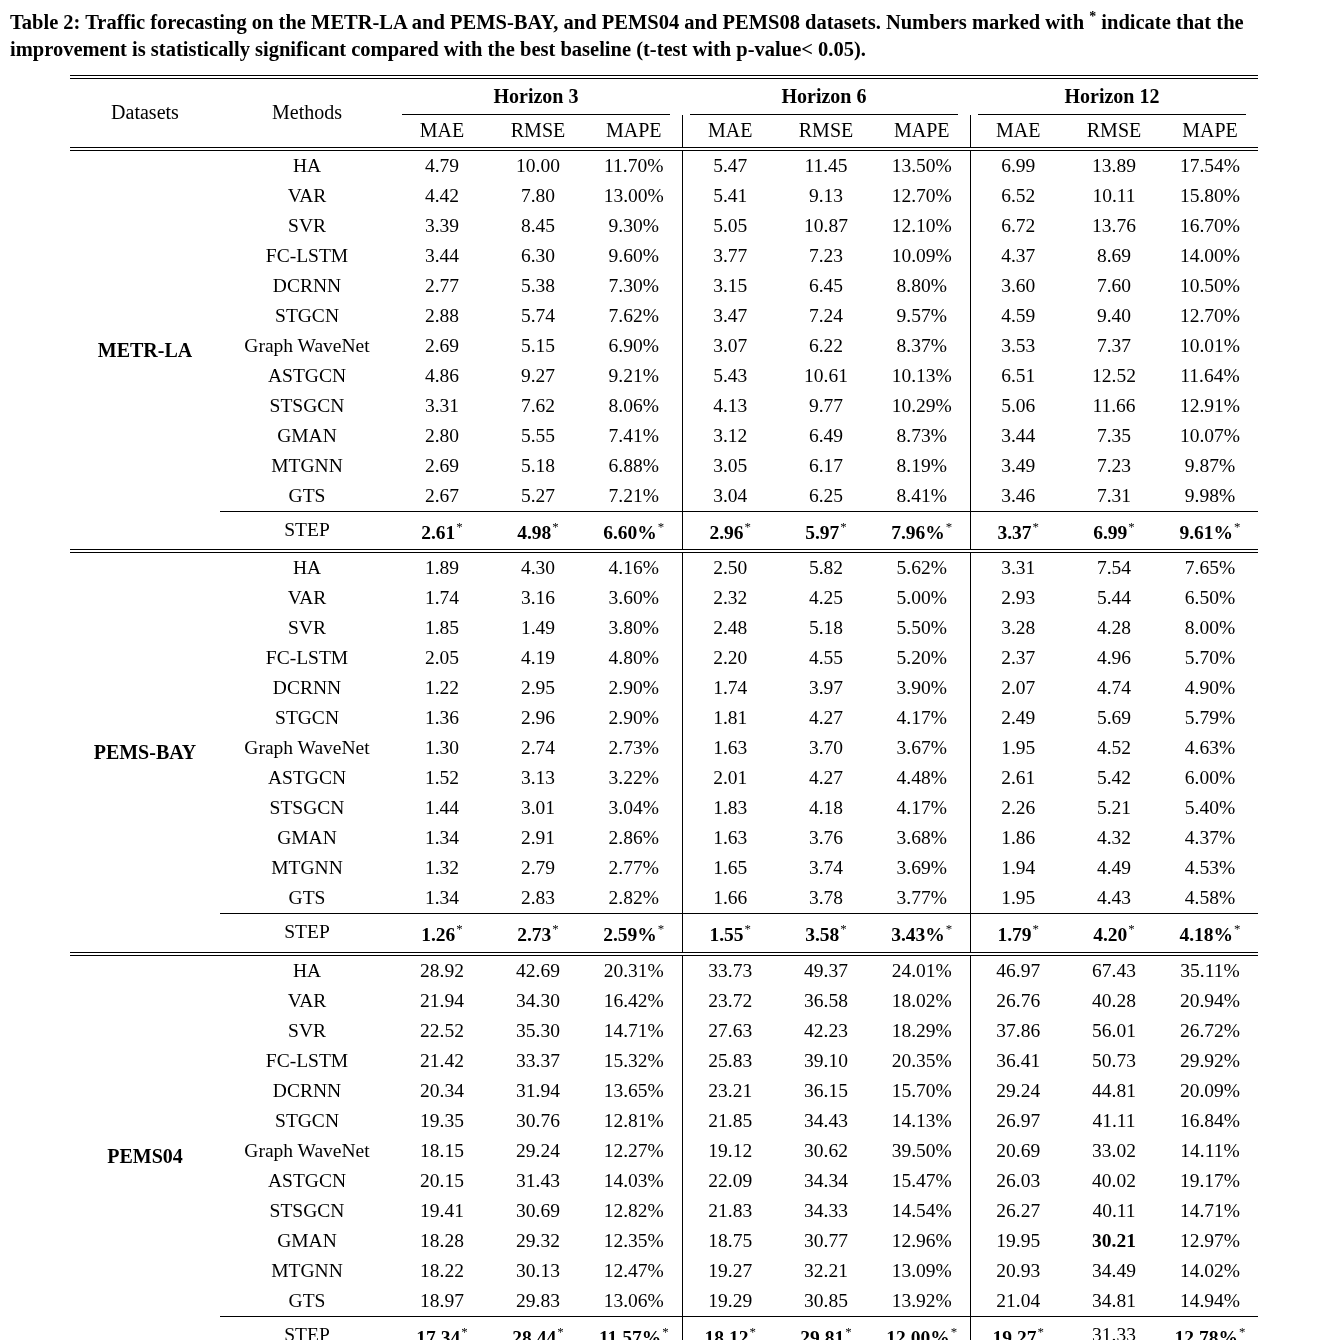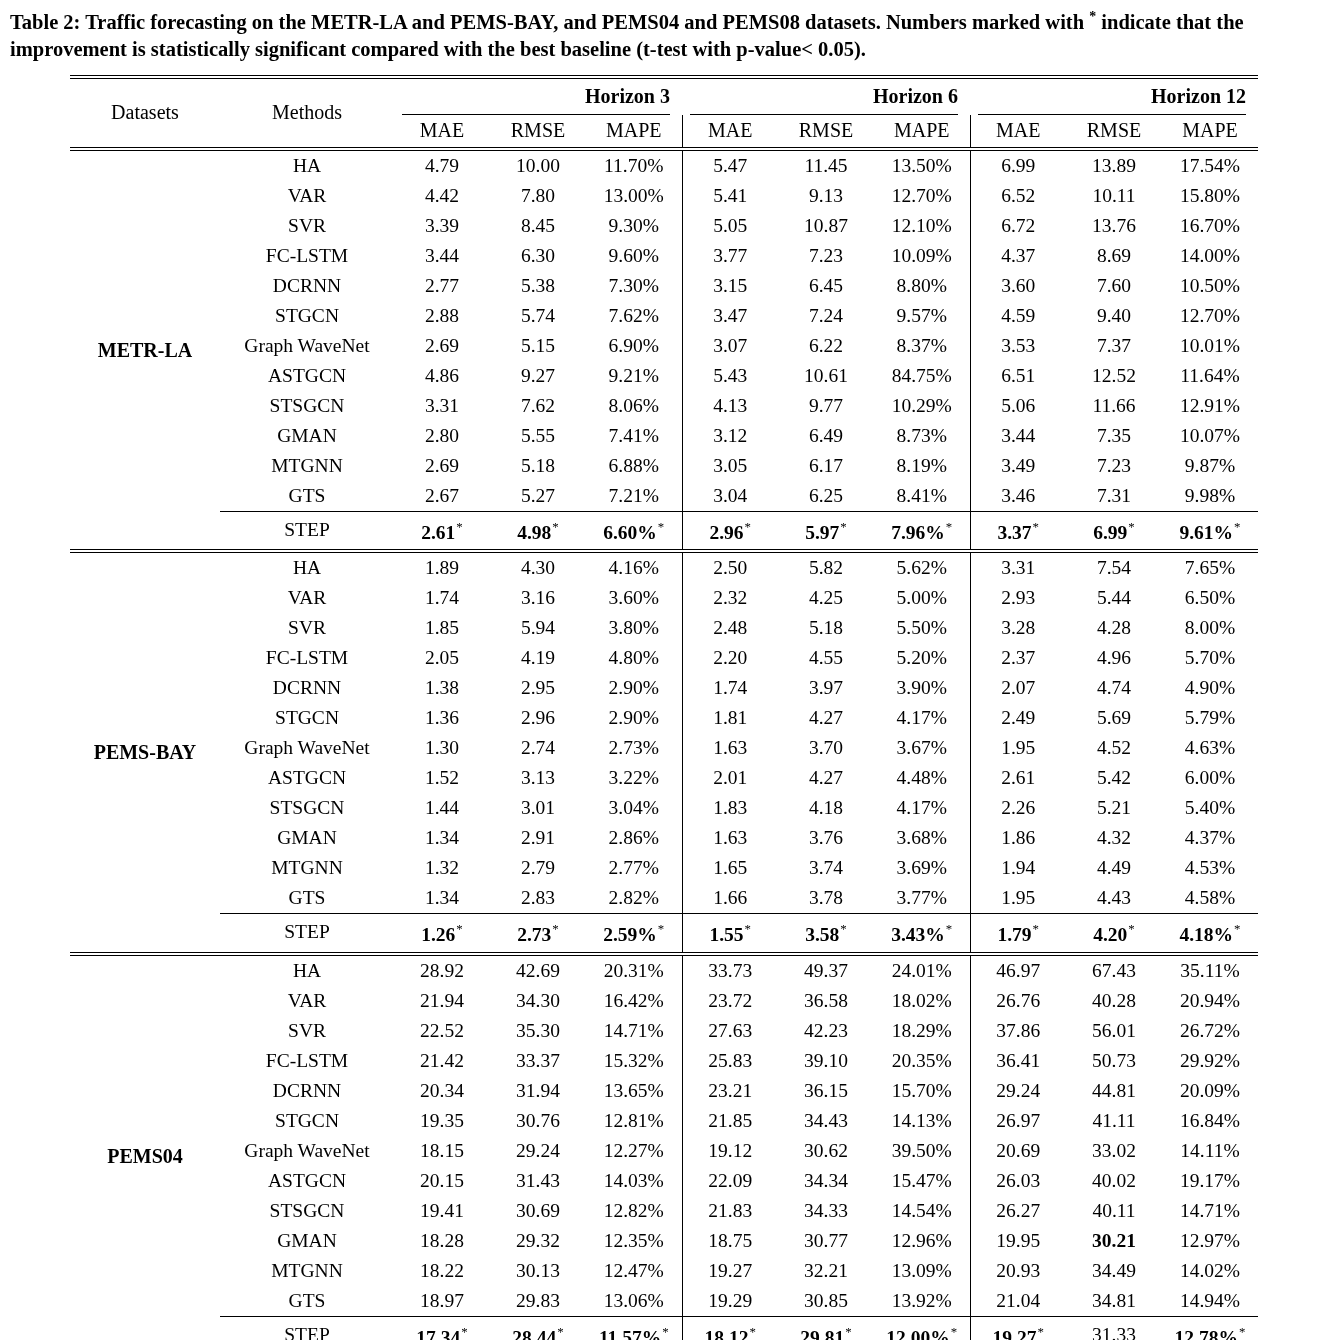--- a/index.html
+++ b/index.html
@@ -25,21 +25,20 @@
   tr.h1 th{border-top:4px double #000;}
   
   tr.h2 th, th.side{border-bottom:4px double #000;}
   th.side{font-weight:normal;font-size:20px;}
   th.horizon{padding:0;}
   .cmid{
     font-weight:bold;font-size:20px;
     padding:6px 0 6px 0;
     margin:0 12px 0 8px;
     border-bottom:1.4px solid #000;
-    text-align:right;
   }
   th.metric{font-weight:normal;font-size:20px;padding:4px 4px 5px 4px;}
   td.dataset{font-weight:bold;font-size:20px;}
   td.method{font-size:19.5px;line-height:24px;padding:3px 6px;}
   td.val{font-size:19.5px;line-height:24px;padding:3px 6px;}
   .b{font-weight:bold;}
   sup.star{font-size:66%;margin-left:1px;}
   
   .vr{border-right:1.3px solid #000;}
   
@@ -181,21 +180,21 @@
           <td class="val">7.37</td>
           <td class="val">10.01%</td>
         </tr>
         <tr>
           <td class="method">ASTGCN</td>
           <td class="val">4.86</td>
           <td class="val">9.27</td>
           <td class="val vr">9.21%</td>
           <td class="val">5.43</td>
           <td class="val">10.61</td>
-          <td class="val vr">84.75%</td>
+          <td class="val vr">10.13%</td>
           <td class="val">6.51</td>
           <td class="val">12.52</td>
           <td class="val">11.64%</td>
         </tr>
         <tr>
           <td class="method">STSGCN</td>
           <td class="val">3.31</td>
           <td class="val">7.62</td>
           <td class="val vr">8.06%</td>
           <td class="val">4.13</td>
@@ -274,21 +273,21 @@
           <td class="val">2.32</td>
           <td class="val">4.25</td>
           <td class="val vr">5.00%</td>
           <td class="val">2.93</td>
           <td class="val">5.44</td>
           <td class="val">6.50%</td>
         </tr>
         <tr>
           <td class="method">SVR</td>
           <td class="val">1.85</td>
-          <td class="val">5.94</td>
+          <td class="val">1.49</td>
           <td class="val vr">3.80%</td>
           <td class="val">2.48</td>
           <td class="val">5.18</td>
           <td class="val vr">5.50%</td>
           <td class="val">3.28</td>
           <td class="val">4.28</td>
           <td class="val">8.00%</td>
         </tr>
         <tr>
           <td class="method">FC-LSTM</td>
@@ -297,21 +296,21 @@
           <td class="val vr">4.80%</td>
           <td class="val">2.20</td>
           <td class="val">4.55</td>
           <td class="val vr">5.20%</td>
           <td class="val">2.37</td>
           <td class="val">4.96</td>
           <td class="val">5.70%</td>
         </tr>
         <tr>
           <td class="method">DCRNN</td>
-          <td class="val">1.38</td>
+          <td class="val">1.22</td>
           <td class="val">2.95</td>
           <td class="val vr">2.90%</td>
           <td class="val">1.74</td>
           <td class="val">3.97</td>
           <td class="val vr">3.90%</td>
           <td class="val">2.07</td>
           <td class="val">4.74</td>
           <td class="val">4.90%</td>
         </tr>
         <tr>

